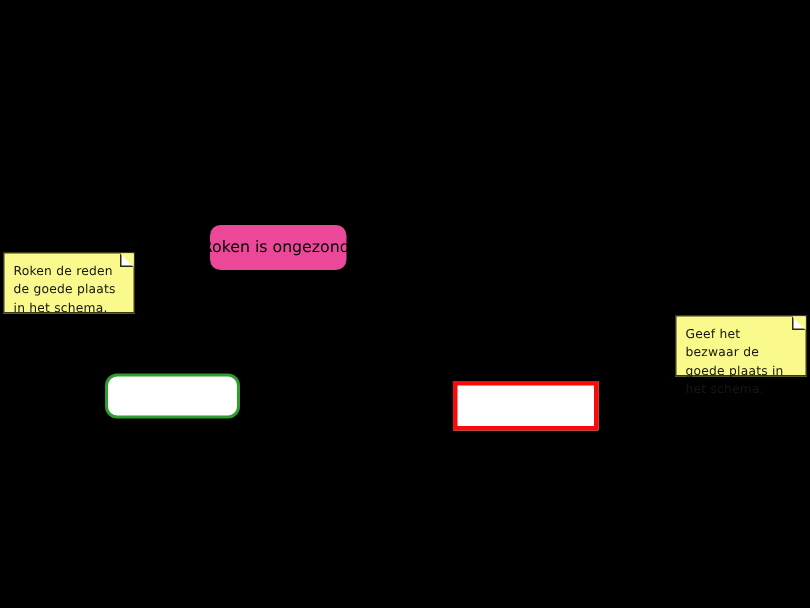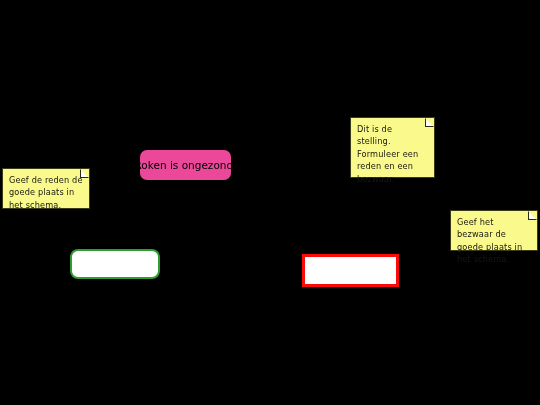--- a/index.html
+++ b/index.html
@@ -102,27 +102,23 @@
 <body>
 
 <div id="canvas">
 
   <div id="statement-card-main" class="statement-card">
     <span class="statement-text">Roken is ongezond.</span>
   </div>
 
   <div id="note-reason-hint" class="sticky-note">
     <span class="fold-corner"></span>
-    <span class="note-text">Geef de reden de goede plaats in het schema.</span>
+    <span class="note-text">Roken de reden de goede plaats in het schema.</span>
   </div>
 
-  <div id="note-statement-hint" class="sticky-note">
-    <span class="fold-corner"></span>
-    <span class="note-text">Dit is de stelling. Formuleer een reden en een bezwaar.</span>
-  </div>
 
   <div id="note-objection-hint" class="sticky-note">
     <span class="fold-corner"></span>
     <span class="note-text">Geef het bezwaar de goede plaats in het schema.</span>
   </div>
 
   <div id="slot-reason" class="answer-slot reason-slot">
     <span class="slot-value"></span>
   </div>
 

